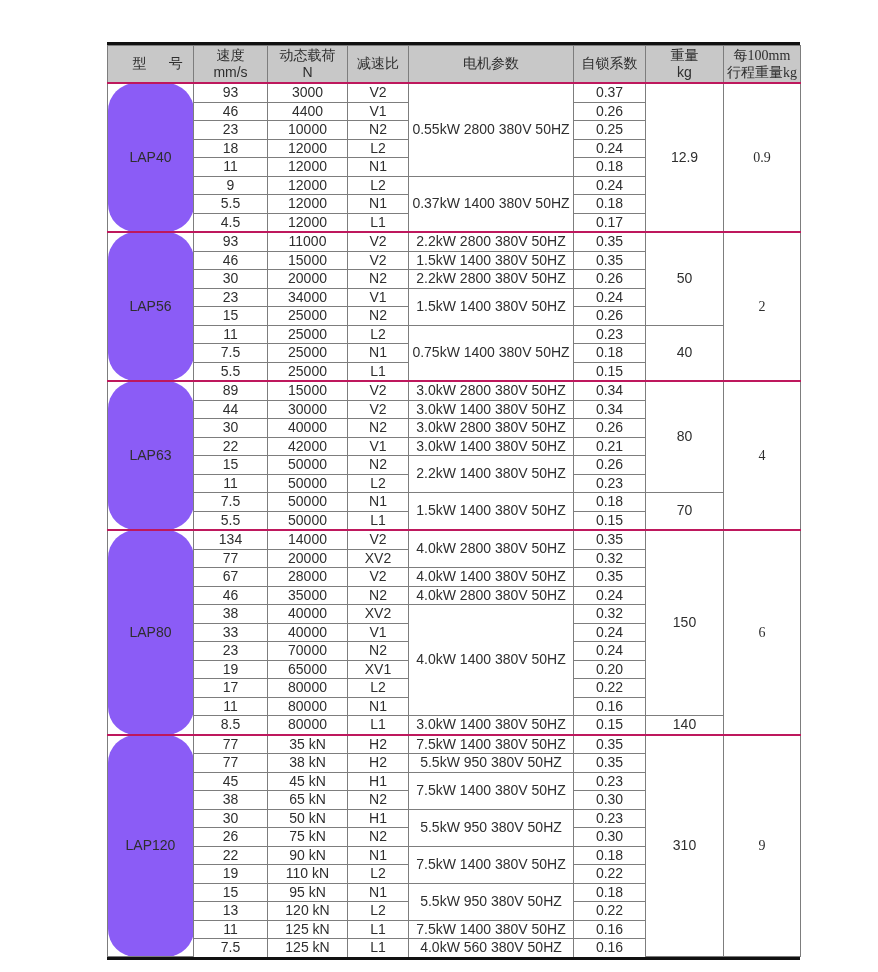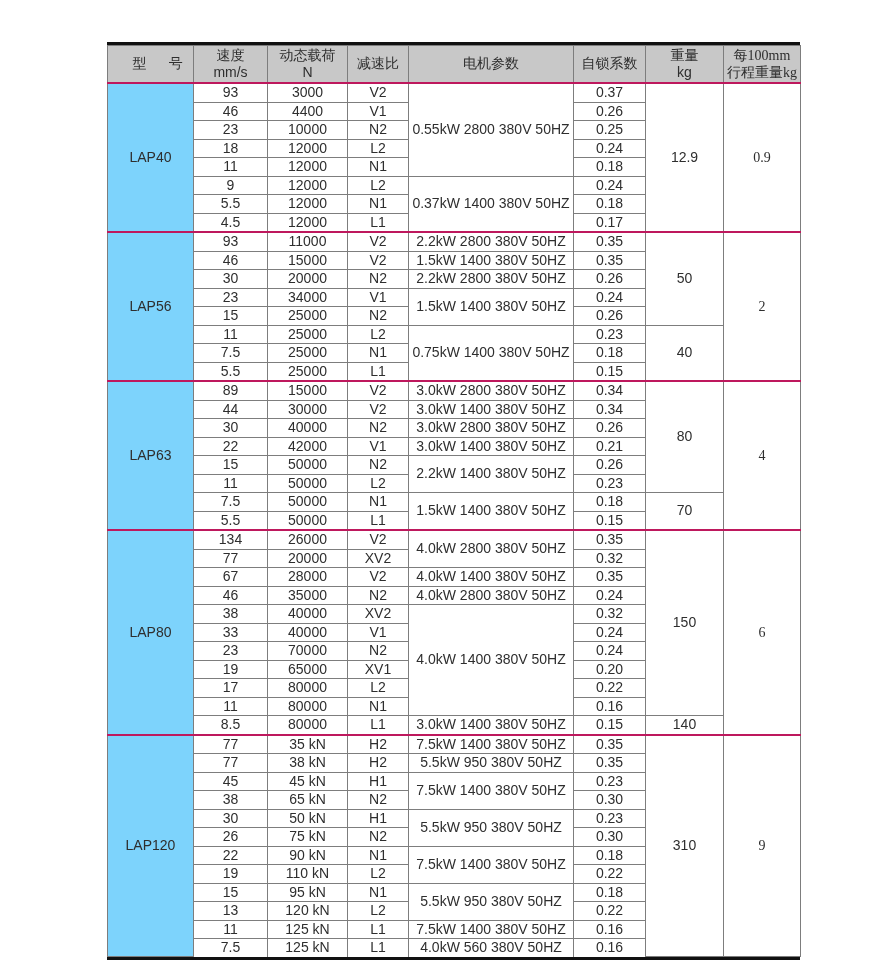--- a/index.html
+++ b/index.html
@@ -51,21 +51,22 @@
     border-bottom: 2px solid #1c1c1c;
     border-top: none;
   }
   thead th.c-model {
     letter-spacing: 1.6em;
     text-indent: 1.6em;
     white-space: nowrap;
   }
   tbody td { height: 17.3px; background: #ffffff; }
   tbody td.c-model {
-    background: #7dd3fc;
+    background: #8b5cf6;
+    border-radius: 28px;
   }
   
   tbody tr.group-start td { border-top: 2px solid #be185d; }
   
   .c-model { border-left: 1px solid #444; }
   th.c-per100, td.c-per100 { border-right: 0; font-family: Liberation Serif, serif; }
   tbody tr:last-child td { border-bottom: 0; }
 </style>
 </head>
 <body>
@@ -263,21 +264,21 @@
         </tr>
         <tr>
           <td class="c-speed">5.5</td>
           <td class="c-load">50000</td>
           <td class="c-ratio">L1</td>
           <td class="c-lock">0.15</td>
         </tr>
         <tr class="group-start">
           <td class="c-model" rowspan="11">LAP80</td>
           <td class="c-speed">134</td>
-          <td class="c-load">26000</td>
+          <td class="c-load">14000</td>
           <td class="c-ratio">V2</td>
           <td class="c-motor" rowspan="2">4.0kW 2800 380V 50HZ</td>
           <td class="c-lock">0.35</td>
           <td class="c-weight" rowspan="10">150</td>
           <td class="c-per100" rowspan="11">6</td>
         </tr>
         <tr>
           <td class="c-speed">77</td>
           <td class="c-load">20000</td>
           <td class="c-ratio">XV2</td>

